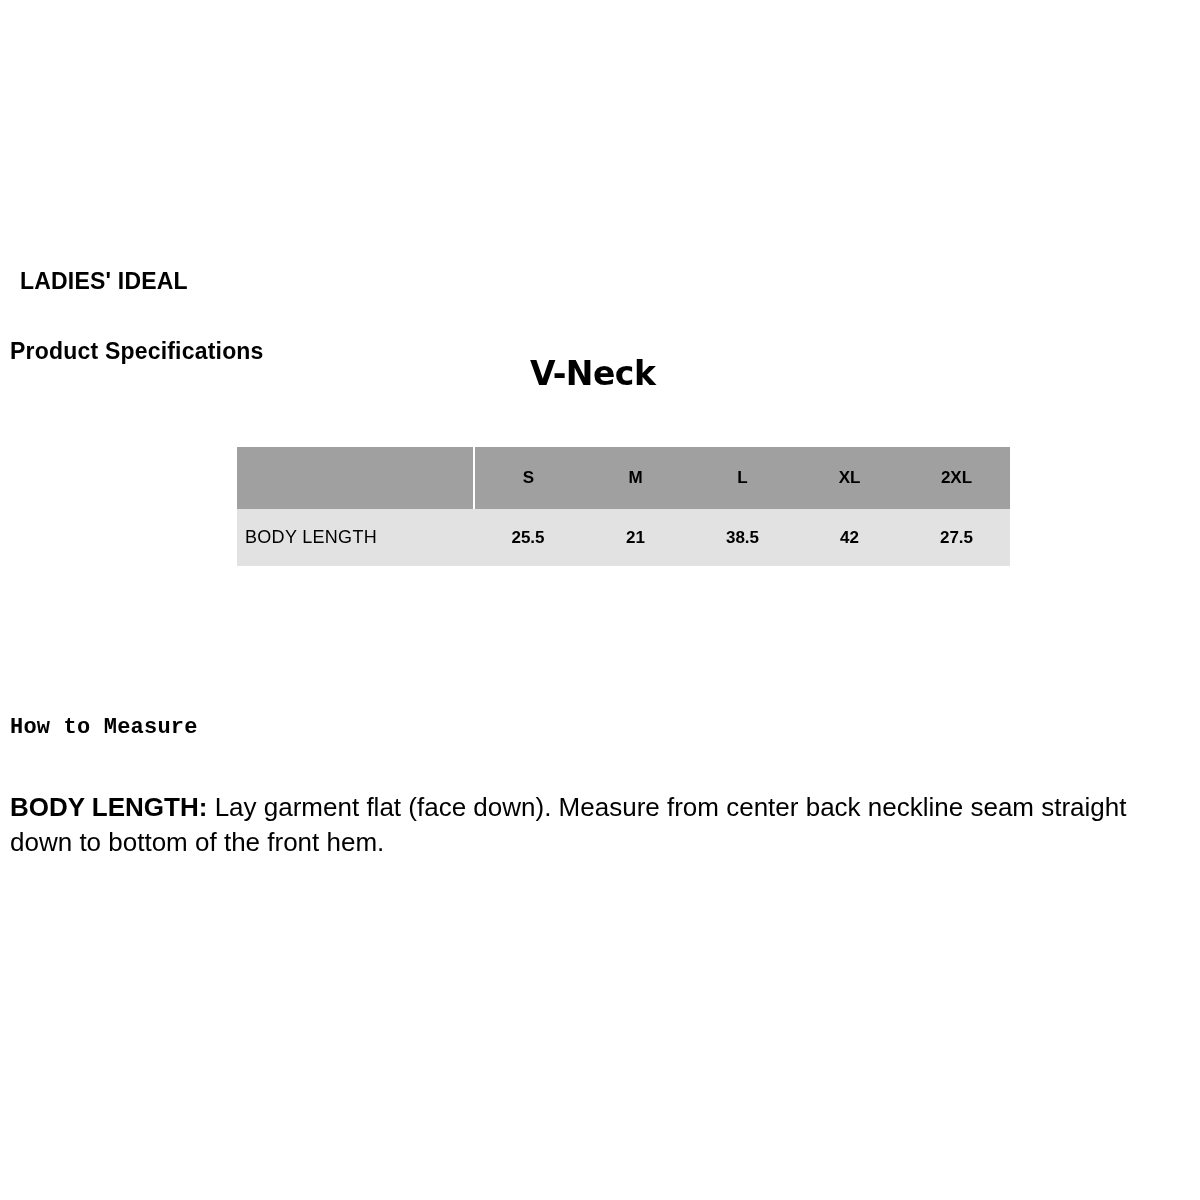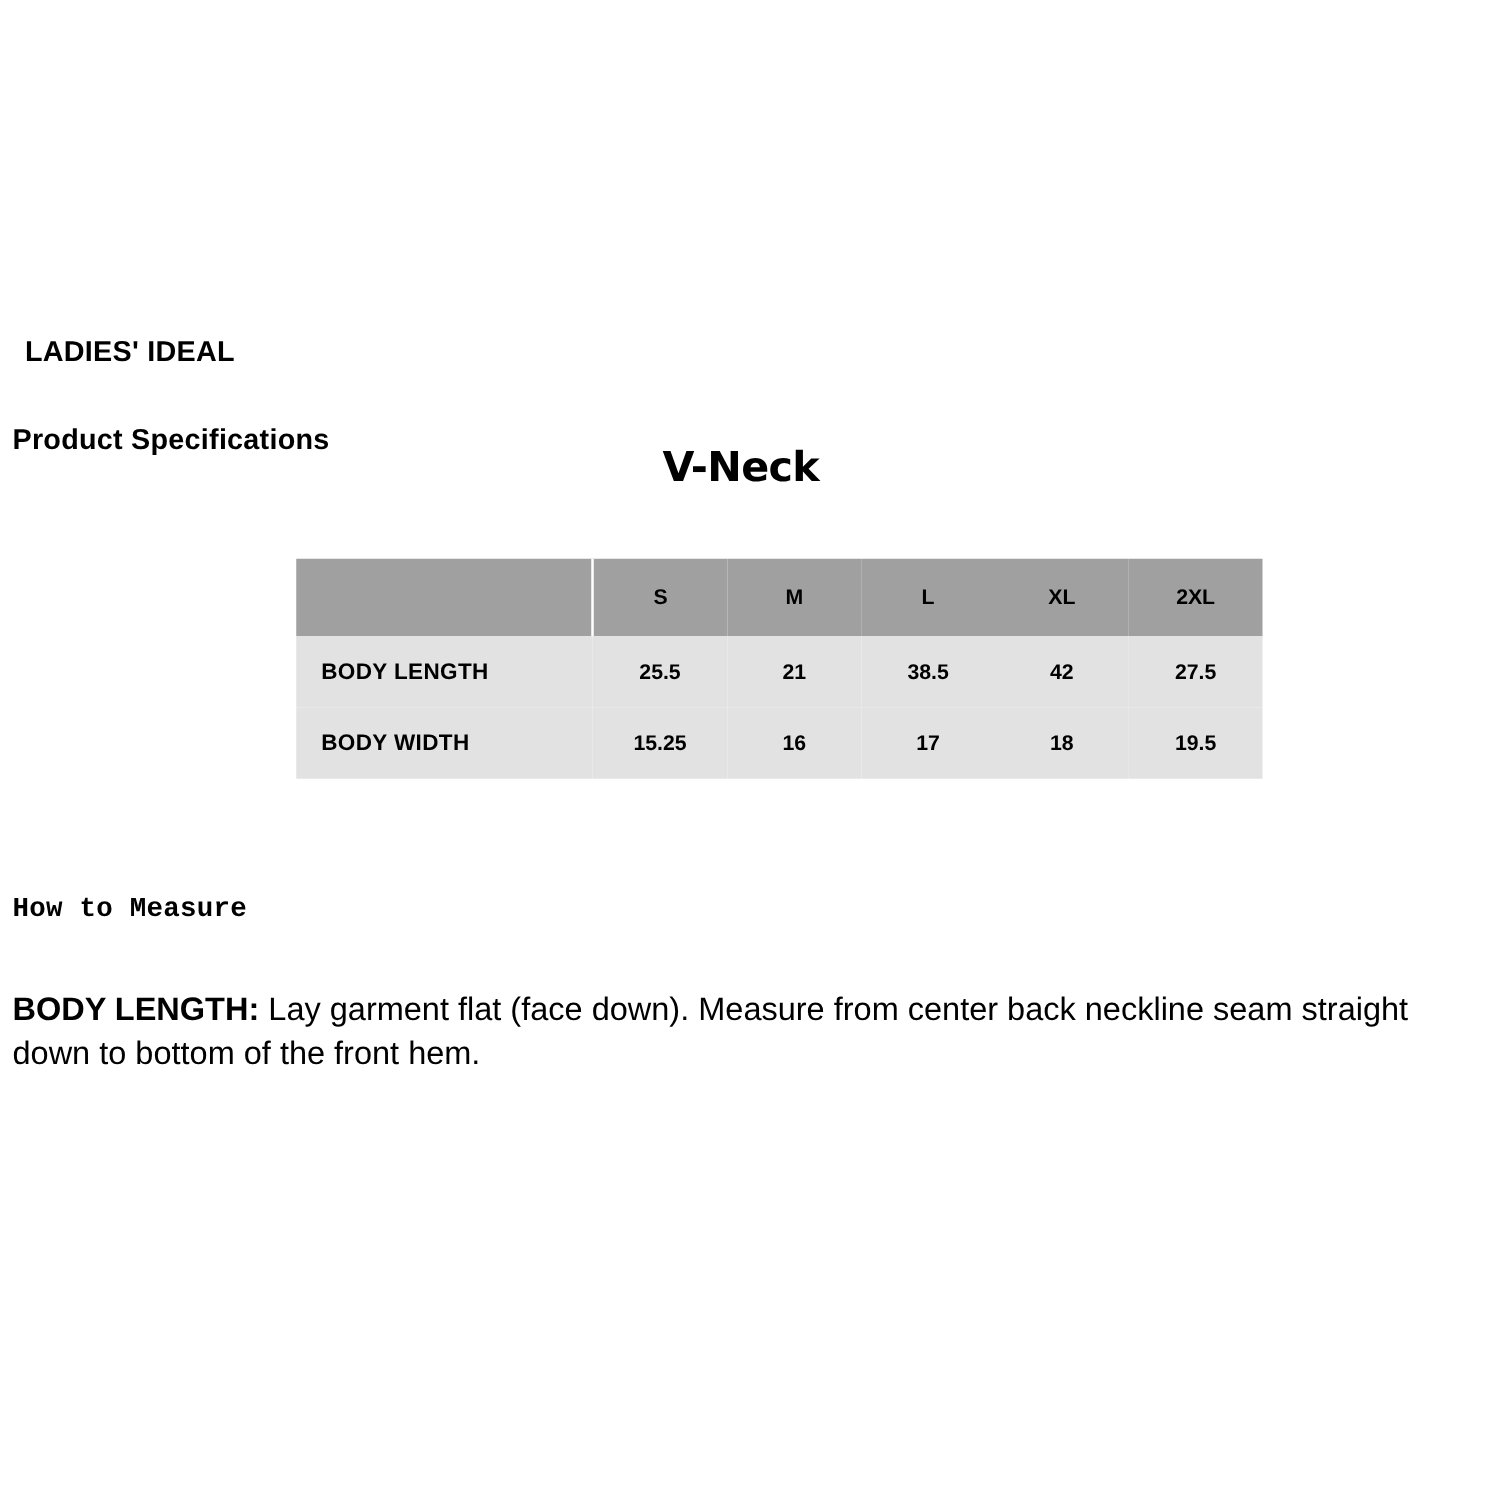--- a/index.html
+++ b/index.html
@@ -75,23 +75,23 @@
   .spec-table th, .spec-table td {
     padding: 0;
     margin: 0;
     font-size: 17px;
     font-weight: bold;
     text-align: center;
     vertical-align: middle;
   }
   .spec-table .row-label {
     text-align: left;
-    padding-left: 20px;
+    padding-left: 8px;
     font-size: 18px;
-    font-weight: bold;
+    font-weight: normal;
     letter-spacing: 0.3px;
   }
   .col-label { width: 236px; }
   .col-size  { width: 107px; }
 
   .header-row .col-label {
     border-right: 2px solid #ffffff;
   }
 
   
@@ -142,28 +142,20 @@
         <th class="col-size">2XL</th>
       </tr>
       <tr class="data-row">
         <td class="row-label">BODY LENGTH</td>
         <td>25.5</td>
         <td>21</td>
         <td>38.5</td>
         <td>42</td>
         <td>27.5</td>
       </tr>
-      <tr class="data-row">
-        <td class="row-label">BODY WIDTH</td>
-        <td>15.25</td>
-        <td>16</td>
-        <td>17</td>
-        <td>18</td>
-        <td>19.5</td>
-      </tr>
     </tbody>
   </table>
 
   <div class="how-title">How to Measure</div>
 
   <div class="measure-block">
     <p><span class="lead">BODY LENGTH:</span><span> Lay garment flat (face down). Measure from center back neckline seam straight down to bottom of the front hem.</span></p>
   </div>
 
 </div>

